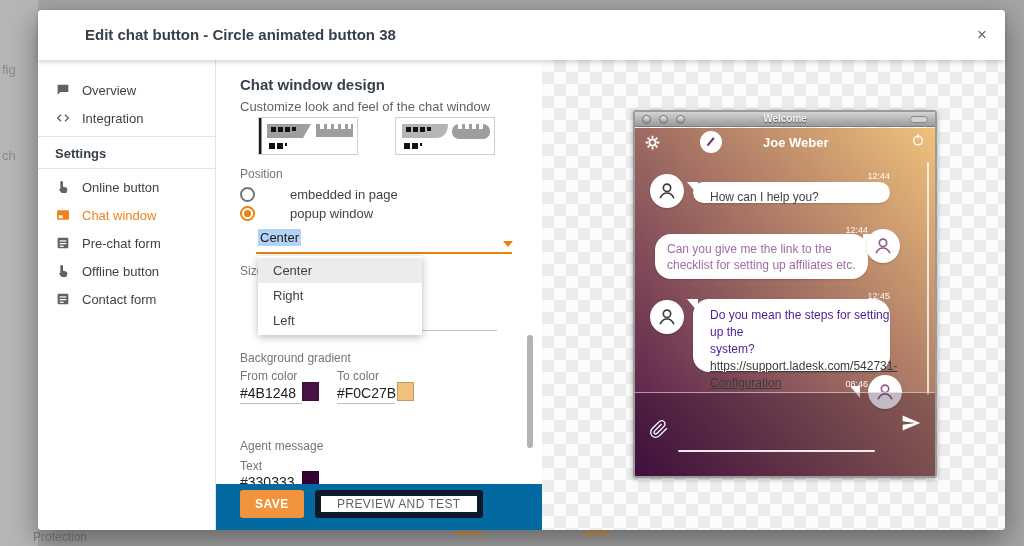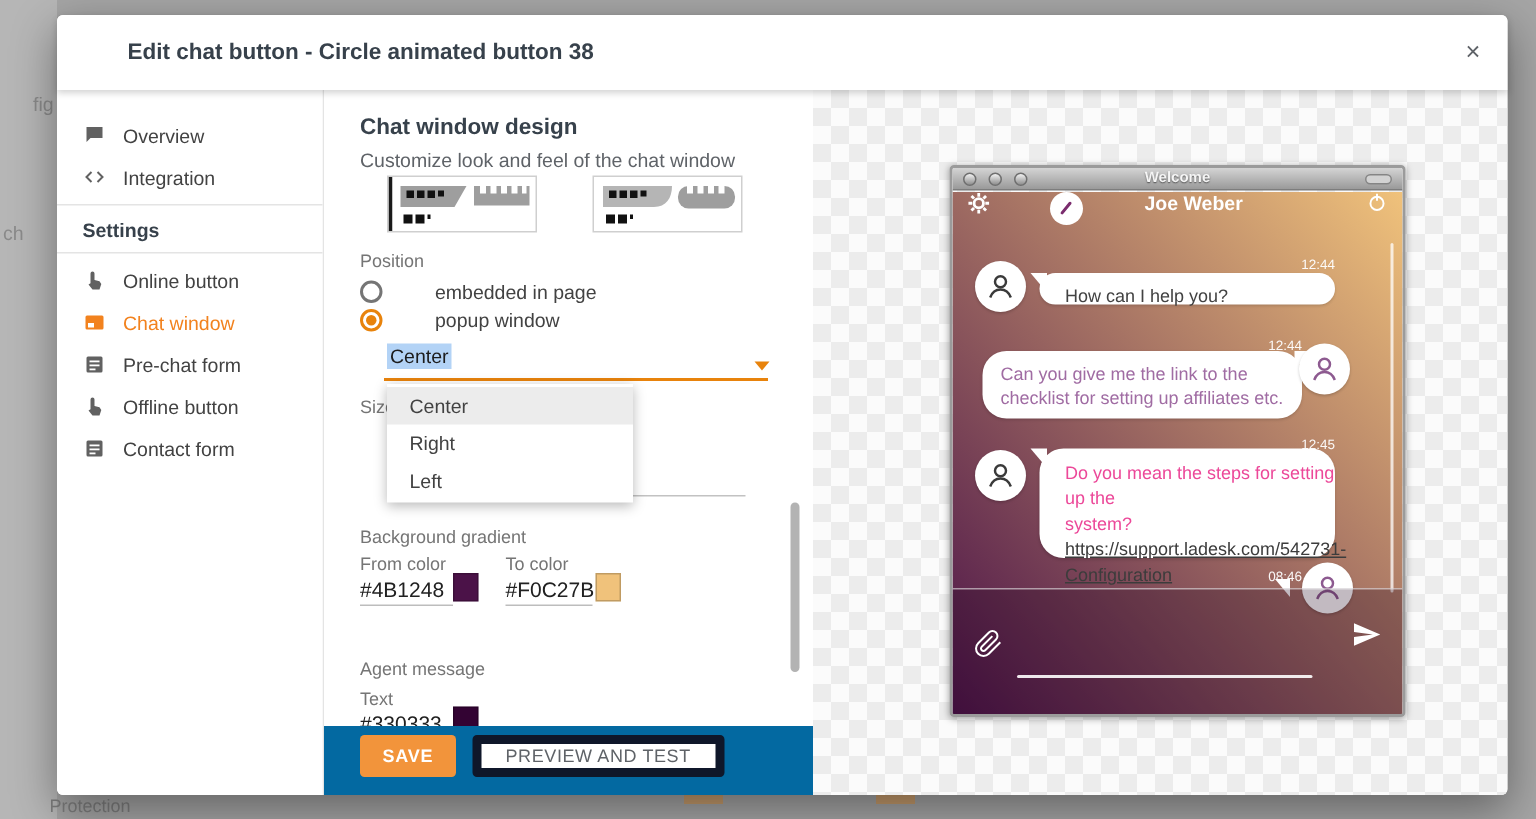--- a/index.html
+++ b/index.html
@@ -2,21 +2,21 @@
 <html><head>
 <meta charset="utf-8">
 <style>
   * { margin:0; padding:0; box-sizing:border-box; }
   html,body { width:1024px; height:546px; overflow:hidden; }
   body { position:relative; background:#a5a5a5; font-family:"Liberation Sans", sans-serif; }
 
   
   .bg-strip-left { position:absolute; left:0; top:0; width:38px; height:546px; background:#b6b6b6; }
   .bg-frag { position:absolute; color:#8a8a8a; font-size:13px; }
-  .bg-frag-top { left:2px; top:62px;margin-left:20px; }
+  .bg-frag-top { left:2px; top:62px; }
   .bg-frag-mid { left:2px; top:148px; }
   .bg-protection { position:absolute; left:33px; top:530px; color:#7e7e7e; font-size:12px; }
   .bg-sq { position:absolute; top:527px; width:26px; height:9px; background:#cf9a5f; opacity:.8; }
   .bg-sq1 { left:456px; } .bg-sq2 { left:584px; }
 
   
   .modal { position:absolute; left:38px; top:10px; width:967px; height:520px; background:#fff; border-radius:4px; box-shadow:0 10px 30px rgba(0,0,0,.4); }
   .titlebar { position:absolute; left:0; top:0; right:0; height:50px; background:#fff; border-radius:4px 4px 0 0; box-shadow:0 2px 5px rgba(0,0,0,.18); z-index:20; }
   .titlebar h1 { position:absolute; left:47px; top:16px; font-size:15px; font-weight:bold; color:#37414b; }
   .close-x { position:absolute; right:18px; top:15px; font-size:17px; color:#5f6368; cursor:pointer; line-height:20px; }
@@ -68,39 +68,39 @@
       linear-gradient(45deg,#ececec 25%,transparent 25%,transparent 75%,#ececec 75%);
     background-size:24px 24px; background-position:0 0,12px 12px; }
 
   .chat-window { position:absolute; left:91px; top:50px; width:304px; height:368px; border:2px solid #9b9b9b; border-radius:3px; box-shadow:0 1px 5px rgba(0,0,0,.35); overflow:hidden; }
   .mac-bar { position:absolute; left:0; top:0; right:0; height:15px; background:linear-gradient(#d4d4d4,#9a9a9a); border-bottom:1px solid #7d7d7d; }
   .mac-dot { position:absolute; top:3px; width:9px; height:9px; border-radius:50%; background:linear-gradient(#f2f2f2,#8f8f8f); border:1px solid #6f6f6f; }
   .mac-title { position:absolute; left:0; right:0; top:1px; text-align:center; font-size:10px; font-weight:bold; color:#f5f5f5; text-shadow:0 1px 1px rgba(0,0,0,.55); }
   .mac-pill { position:absolute; right:7px; top:4px; width:18px; height:7px; border-radius:4px; background:#d2d2d2; border:1px solid #858585; }
 
   .chat-body { position:absolute; left:0; top:16px; right:0; bottom:0; }
-  .chat-header { position:absolute; left:0; top:0; right:0; height:28px; display:flex; align-items:flex-start; padding:0 10px;gap:32px; }
+  .chat-header { position:absolute; left:0; top:0; right:0; height:28px; display:flex; align-items:center; padding:0 10px;gap:32px; }
   .agent-avatar { width:22px; height:22px; border-radius:50%; background:#fff; display:flex; align-items:center; justify-content:center; margin-left:8px; }
   .agent-name { margin-left:9px; font-size:13px; font-weight:bold; color:#fff; }
   .power-wrap { margin-left:auto; }
   .white-line { position:absolute; right:6px; top:34px; width:2px; height:233px; background:rgba(255,255,255,.75); border-radius:1px; }
 
   .ts { position:absolute; font-size:9px; color:rgba(255,255,255,.95); }
   .ts-r255 { left:0; width:255px; text-align:right; }
   .ts-r233 { left:0; width:233px; text-align:right; }
   .avatar { position:absolute; width:34px; height:34px; border-radius:50%; background:#fff; display:flex; align-items:center; justify-content:center; box-shadow:0 1px 2px rgba(0,0,0,.2); }
   .bubble { position:absolute; background:#fff; border-radius:16px; box-shadow:0 1px 2px rgba(0,0,0,.15); }
   .bubble .tail-l { position:absolute; left:-6px; top:0; width:0; height:0; border-top:13px solid #fff; border-left:11px solid transparent; }
   .bubble .tail-r { position:absolute; right:-6px; top:0; width:0; height:0; border-top:13px solid #fff; border-right:11px solid transparent; }
   .b1 { left:58px; top:54px; width:197px; height:21px; }
   .b1 .txt { font-size:12px; color:#424242; line-height:31px; padding-left:17px; }
   .b2 { left:20px; top:106px; width:213px; height:45px; padding:7px 0 0 12px; }
   .b2 .txt { font-size:12px; color:#a06ca3; line-height:16px; }
   .b3 { left:58px; top:171px; width:197px; height:73px; padding:8px 0 0 17px; }
-  .b3 .txt { font-size:12px; color:#ec4899; line-height:17px; }
+  .b3 .txt { font-size:12px; color:#4c1d95; line-height:17px; }
   .b3 .lnk { font-size:12px; color:#3c3c3c; line-height:17px; text-decoration:underline; }
   .tail4 { position:absolute; left:215px; top:258px; width:0; height:0; border-top:12px solid #fff; border-left:10px solid transparent; }
   .av4 { left:233px; top:247px; }
 
   .input-bar { position:absolute; left:0; right:0; bottom:0; height:84px; background:rgba(36,6,34,.28); border-top:1px solid rgba(255,255,255,.55); z-index:5; }
   .clip-wrap { position:absolute; left:14px; top:24px; }
   .send-wrap { position:absolute; right:12px; top:20px; }
   .input-line { position:absolute; left:43px; right:60px; bottom:24px; height:2px; background:rgba(255,255,255,.9); border-radius:1px; }
 </style>
 </head>

